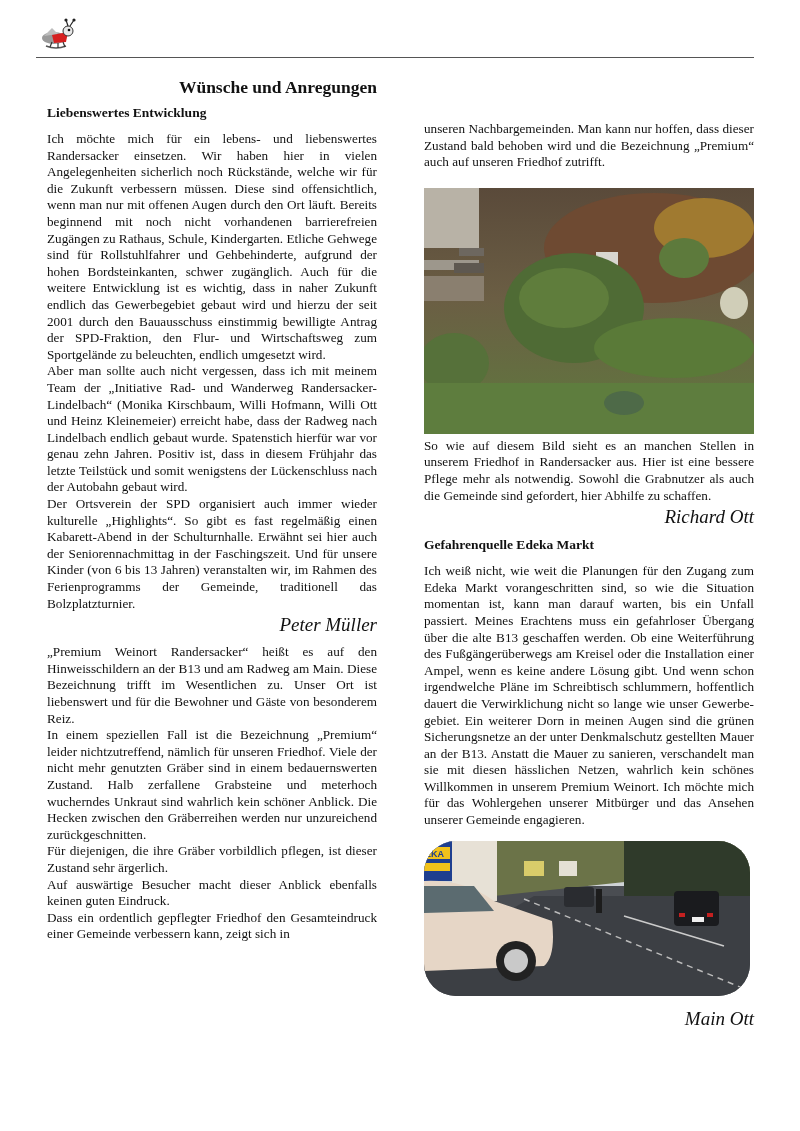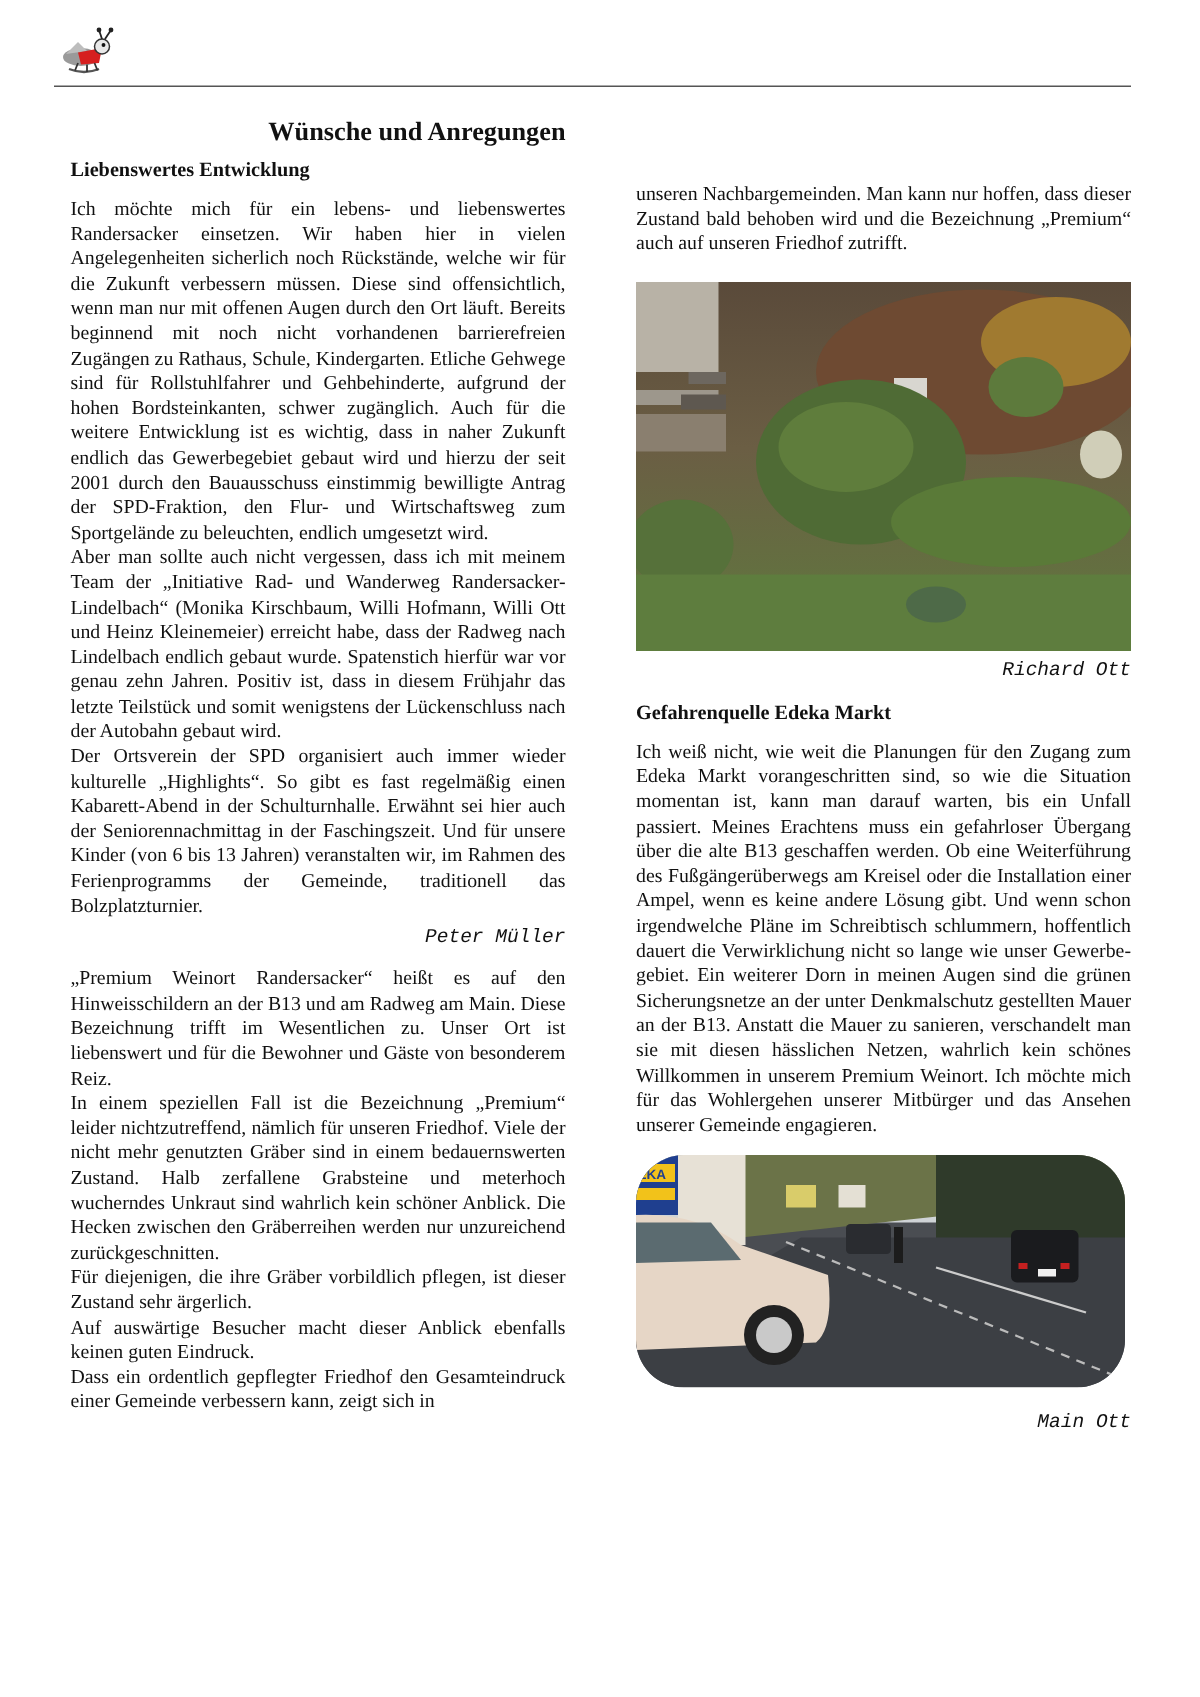--- a/index.html
+++ b/index.html
@@ -6,21 +6,21 @@
   body { width: 800px; height: 1131px; position: relative; overflow: hidden;
          font-family: "Liberation Serif", "DejaVu Serif", serif; color: #111; }
   .logo { position: absolute; left: 38px; top: 18px; width: 42px; height: 34px; }
   .rule { position: absolute; left: 36px; top: 57px; width: 718px; height: 0; border-top: 1.3px solid #555; }
   .col { position: absolute; top: 76px; width: 330px; }
   .col-left { left: 47px; }
   .col-right { left: 424px; top: 73px; margin-top: 48px; }
   h1 { font-size: 17.5px; font-weight: bold; margin: 0 0 6px 0; line-height: 22px; text-align: right; }
   h2 { font-size: 13.5px; font-weight: bold; margin: 0 0 9px 0; line-height: 18px; }
   p { margin: 0; font-size: 13.2px; line-height: 16.6px; text-align: justify; hyphens: manual; }
-  .sig { text-align: right; font-style: italic; font-size: 13px; line-height: 17px; margin: 4px 0 11px 0; font-family: Liberation Mono, monospace; }
+  .sig { text-align: right; font-style: italic; font-size: 19px; line-height: 17px; margin: 4px 0 11px 0; }
   .photo { display: block; width: 330px; overflow: hidden; }
   .photo1 { height: 246px; margin: 17px 0 4px 0; }
   .photo2 { height: 155px; width: 326px; margin: 12px 0 14px 0; border-radius: 32px; }
   .indent-h2 { padding-left: 5px; }
 </style>
 </head>
 <body>
 
 <div class="logo">
   <svg width="42" height="34" viewBox="0 0 42 34">
@@ -81,20 +81,21 @@
       <ellipse cx="150" cy="120" rx="70" ry="55" fill="#4f6b35"></ellipse>
       <ellipse cx="140" cy="110" rx="45" ry="30" fill="#5f7d3c"></ellipse>
       <ellipse cx="30" cy="175" rx="35" ry="30" fill="#56713a"></ellipse>
       <ellipse cx="250" cy="160" rx="80" ry="30" fill="#5a7a38"></ellipse>
       <rect x="0" y="195" width="330" height="51" fill="#5e7d3e"></rect>
       <ellipse cx="200" cy="215" rx="20" ry="12" fill="#4e6a48"></ellipse>
       <ellipse cx="310" cy="115" rx="14" ry="16" fill="#d0ceb8"></ellipse>
     </svg>
   </div>
 
+  <p>So wie auf diesem Bild sieht es an manchen Stellen in unserem Friedhof in Randersacker aus. Hier ist eine bessere Pflege mehr als notwendig. Sowohl die Grabnutzer als auch die Gemeinde sind gefordert, hier Abhilfe zu schaffen.</p>
   <div class="sig">Richard Ott</div>
 
   <h2>Gefahrenquelle Edeka Markt</h2>
   <p>Ich weiß nicht, wie weit die Planungen für den Zugang zum Edeka Markt vorangeschritten sind, so wie die Situation momentan ist, kann man darauf warten, bis ein Unfall passiert. Meines Erachtens muss ein gefahr­loser Übergang über die alte B13 geschaffen werden. Ob eine Weiterführung des Fußgängerüberwegs am Kreisel oder die Installation einer Ampel, wenn es kei­ne andere Lösung gibt. Und wenn schon irgendwelche Pläne im Schreibtisch schlummern, hoffentlich dauert die Verwirklichung nicht so lange wie unser Gewerbe­gebiet. Ein weiterer Dorn in meinen Augen sind die grünen Sicherungsnetze an der unter Denkmalschutz gestellten Mauer an der B13. Anstatt die Mauer zu sa­nieren, verschandelt man sie mit diesen hässlichen Net­zen, wahrlich kein schönes Willkommen in unserem Premium Weinort. Ich möchte mich für das Wohlerge­hen unserer Mitbürger und das Ansehen unserer Ge­meinde engagieren.</p>
 
   <div class="photo photo2">
     <svg width="326" height="155" viewBox="0 0 326 155" preserveAspectRatio="none">
       <rect width="326" height="155" fill="#4a4d52"></rect>
       <rect x="0" y="0" width="326" height="45" fill="#cfd3d6"></rect>
       <polygon points="70,0 326,0 326,35 210,40 70,55" fill="#6b7348"></polygon>

